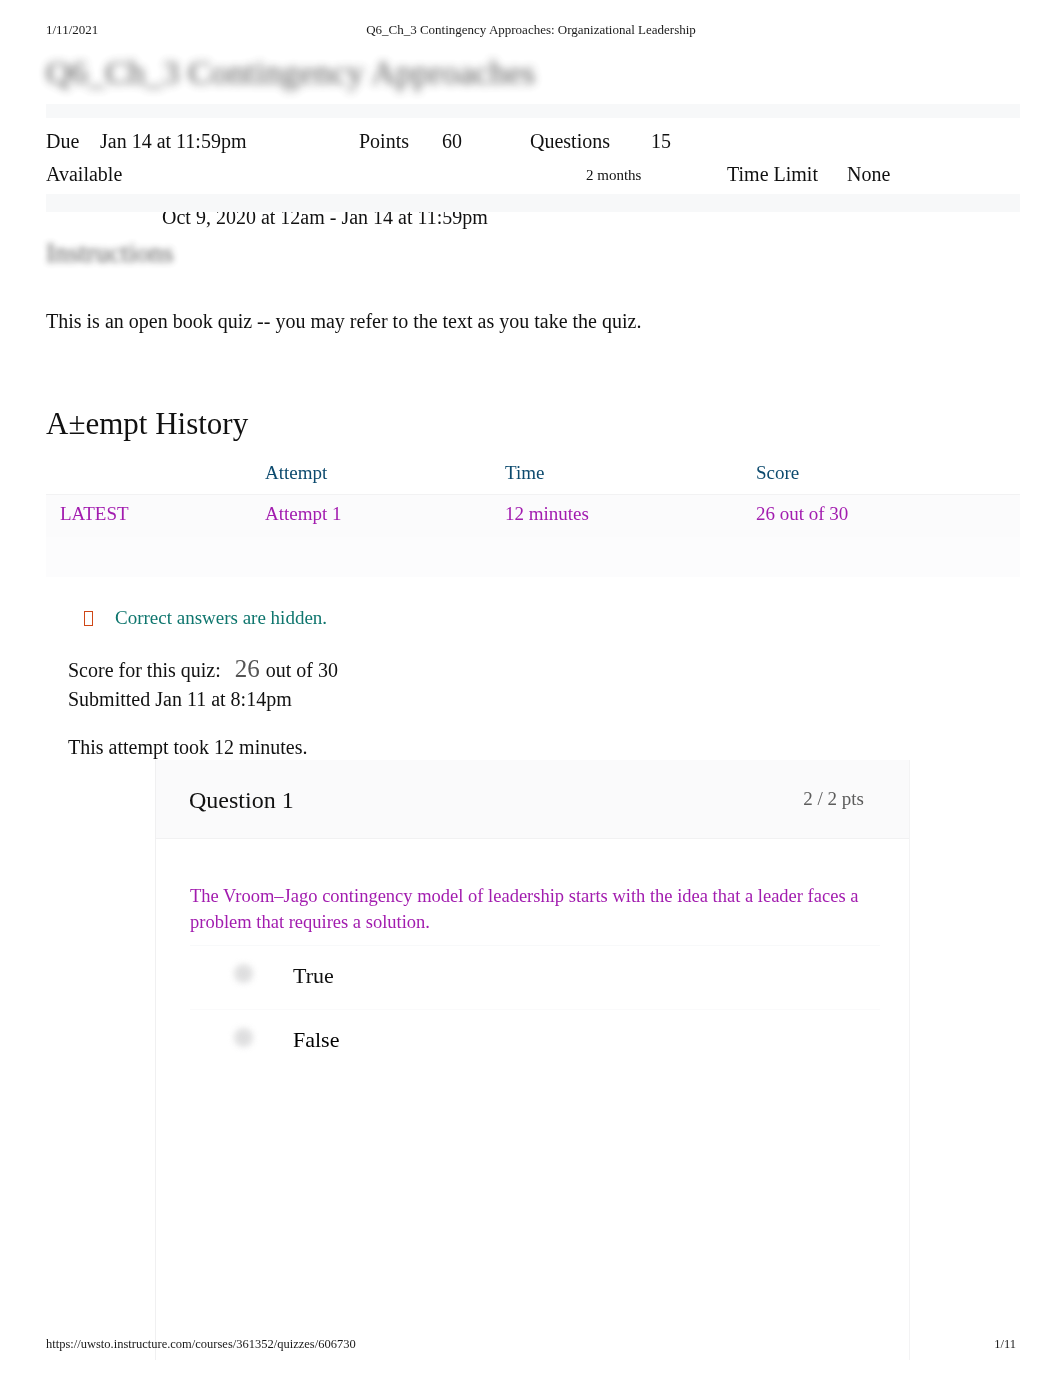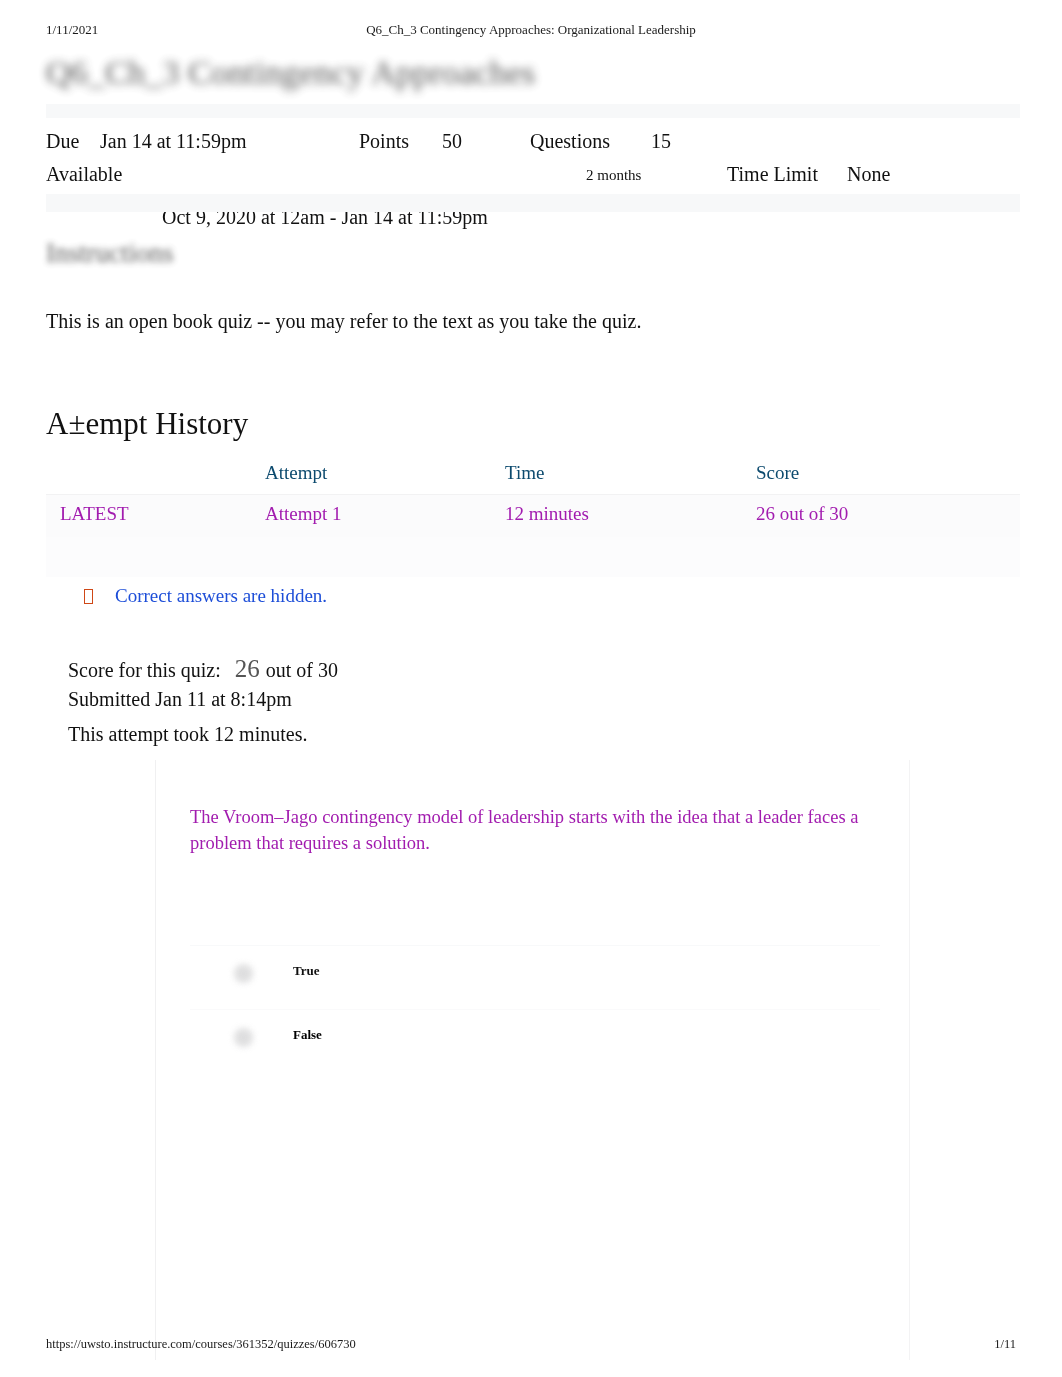--- a/index.html
+++ b/index.html
@@ -192,23 +192,23 @@
 
   .att-link {
     color: #3b7ad9;
     text-decoration: none;
   }
 
   
   .hidden-note {
     position: absolute;
     left: 84px;
-    top: 585px;
+    top: 607px;
     font-size: 19px;
-    color: #1d4ed8;
+    color: #0f766e;
     white-space: nowrap;
   }
   .hidden-note .glyphbox {
     display: inline-block;
     width: 9px;
     height: 15px;
     border: 1px solid #cf4716;
     vertical-align: -2px;
     margin-right: 22px;
     box-sizing: border-box;
@@ -221,21 +221,21 @@
     font-size: 20px;
     color: #111111;
   }
   .score-block .sline {
     position: absolute;
     left: 0;
     white-space: nowrap;
   }
   .sline-1 { top: 0px; }
   .sline-2 { top: 33px; }
-  .sline-3 { top: 68px; }
+  .sline-3 { top: 81px; }
   .big-score {
     font-size: 25px;
     color: #555555;
     margin: 0 6px 0 14px;
   }
 
   
   .q-card {
     position: absolute;
     left: 155px;
@@ -300,23 +300,22 @@
     border-radius: 50%;
     background: #d9d9da;
     filter: blur(3px);
     -webkit-filter: blur(3px);
     opacity: 0.85;
   }
   .answer-label {
     position: absolute;
     left: 103px;
     top: 17px;
-    font-size: 13px;
-    white-space: nowrap;
-    font-weight: bold;
+    font-size: 22px;
+    white-space: nowrap;
   }
   .answer-label.selected { color: #101010; }
   .answer-label.unselected { color: #000000; }
 </style>
 </head>
 <body>
 
 <div class="page-body">
 
   <div class="print-head">
@@ -325,21 +324,21 @@
   </div>
 
   <div class="quiz-title">Q6_Ch_3 Contingency Approaches</div>
 
   <div class="band" style="top:104px;height:14px;"></div>
 
   <div class="meta-row meta-line1" style="width:974px;">
     <span class="m-due">Due</span>
     <span class="m-duev">Jan 14 at 11:59pm</span>
     <span class="m-points">Points</span>
-    <span class="m-pointsv">50</span>
+    <span class="m-pointsv">60</span>
     <span class="m-questions">Questions</span>
     <span class="m-questionsv">15</span>
   </div>
 
   <div class="meta-row meta-line2" style="width:974px;">
     <span class="m-avail">Available</span>
     <span class="m-availv">Oct 9, 2020 at 12am - Jan 14 at 11:59pm</span>
     <span class="m-dur">2 months</span>
     <span class="m-tl">Time Limit</span>
     <span class="m-tlv">None</span>
@@ -374,20 +373,24 @@
 
   <div class="score-block">
     <div class="sline sline-1">
       <span>Score for this quiz:</span><span class="big-score">26</span><span>out of 30</span>
     </div>
     <div class="sline sline-2">Submitted Jan 11 at 8:14pm</div>
     <div class="sline sline-3">This attempt took 12 minutes.</div>
   </div>
 
   <div class="q-card">
+    <div class="q-header">
+      <span class="q-title">Question 1</span>
+      <span class="q-pts">2 / 2 pts</span>
+    </div>
     <div class="q-body">
       <div class="q-text">The Vroom–Jago contingency model of leadership starts with the idea that a leader faces a problem that requires a solution.</div>
     </div>
 
     <div class="answers">
       <div class="answer-opt first">
         <span class="radio-dot"></span>
         <span class="answer-label selected">True</span>
       </div>
       <div class="answer-opt">

